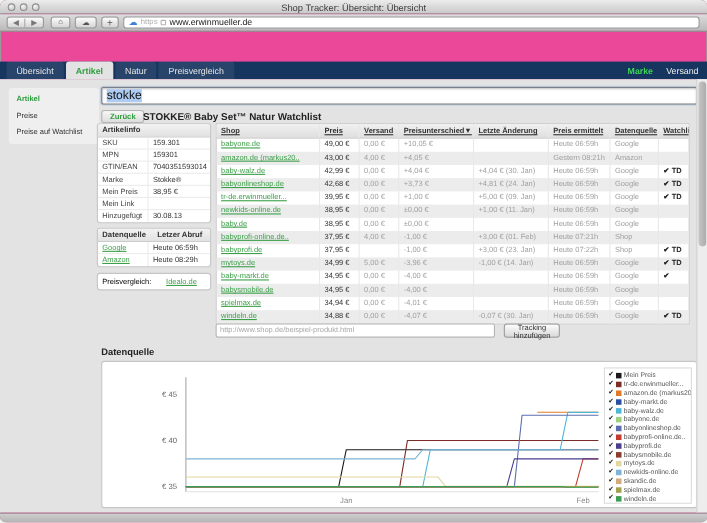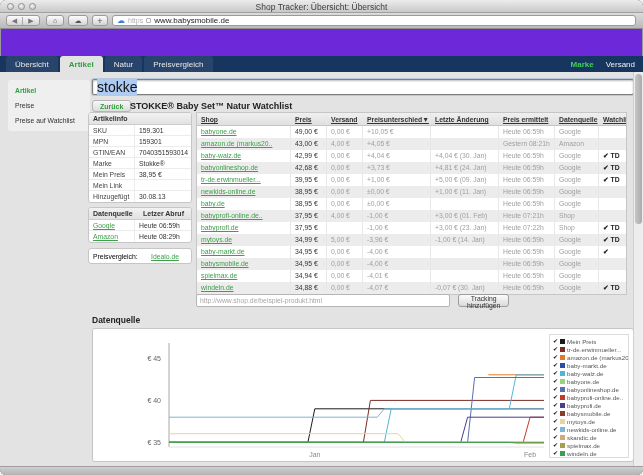--- a/index.html
+++ b/index.html
@@ -1,18 +1,18 @@
 <!DOCTYPE html>
 <html><head>
 <meta charset="utf-8">
 <style>
   * { margin:0; padding:0; box-sizing:border-box; }
   html,body { background:#f2f2f2; }
   body { font-family:"Liberation Sans", sans-serif; }
-  .window { position:relative; width:643px; height:475px; background:#6d28d9;
+  .window { position:relative; width:643px; height:475px; background:#ec4899;
             border-radius:6px; overflow:hidden; box-shadow:0 0 0 1px #9a9a9a inset;text-decoration:underline; }
 
   
   .titlebar { position:absolute; left:0; top:0; width:643px; height:13px;
               background:linear-gradient(#ececec,#c9c9c9); border-bottom:1px solid #9f9f9f; }
   .lights { position:absolute; left:7px; top:3px; display:flex; gap:4px; }
   .light { width:7px; height:7px; border-radius:50%; border:1px solid #8f8f8f;
            background:radial-gradient(circle at 35% 30%, #f4f4f4, #c2c2c2); }
   .wtitle { position:absolute; left:0; right:0; top:2px; text-align:center;
             font-size:8.5px; color:#3c3c3c; }
@@ -53,21 +53,21 @@
   
   .page { position:absolute; left:0; top:72px; width:643px; height:394px; background:#e3e3e3; }
 
   .sidebar { position:absolute; left:8px; top:8px; width:82px; background:#efefef;
              border-radius:3px; padding:3px 0; }
   .side-item { font-size:6.8px; color:#333; padding:4px 0 4px 7px; white-space:nowrap; }
   .side-item.active { color:#2f9e3f; font-weight:bold; }
 
   .search { position:absolute; left:92px; top:7px; width:542px; height:16px; background:#fff;
             border:1px solid #7f7f7f; border-radius:2px; box-shadow:inset 0 1px 2px rgba(0,0,0,.25), 0 0 0 1px #b9c9dd;
-            font-size:14px; color:#111; display:flex; align-items:center; padding-left:4px; }
+            font-size:11px; color:#111; display:flex; align-items:center; padding-left:4px; }
   .search .sel { background:#aecbf2; }
 
   .backbtn { position:absolute; left:92px; top:28px; height:12px; padding:0 7px;
              background:linear-gradient(#f8f8f8,#dcdcdc); border:1px solid #b5b5b5; border-radius:3px;
              font-size:7px; color:#2f9e3f; font-weight:bold; display:flex; align-items:center; }
   .ptitle { position:absolute; left:130px; top:29px; font-size:9px; font-weight:bold; color:#222; }
 
   .panel { position:absolute; background:#fff; border:1px solid #c6c6c6; border-radius:3px; overflow:hidden; }
   .panel-h { background:linear-gradient(#f2f2f2,#e2e2e2); border-bottom:1px solid #ccc;
              font-size:7px; font-weight:bold; color:#333; padding:2px 4px; }
@@ -152,21 +152,21 @@
     <div class="tbtn cloudb">
         <span>☁</span>
       </div>
     <div class="tbtn plusb">
         <span>+</span>
       </div>
     <div class="addressbar">
       <span class="addr-cloud">☁</span>
       <span class="addr-proto">https</span>
       <span class="addr-lock"></span>
-      <span class="addr-url">www.babysmobile.de</span>
+      <span class="addr-url">www.erwinmueller.de</span>
     </div>
   </div>
 
   <div class="navbar">
     <div class="tabs" id="nav-tabs">
         <div class="tab">Übersicht</div>
         <div class="tab active">Artikel</div>
         <div class="tab">Natur</div>
         <div class="tab">Preisvergleich</div>
       </div>

